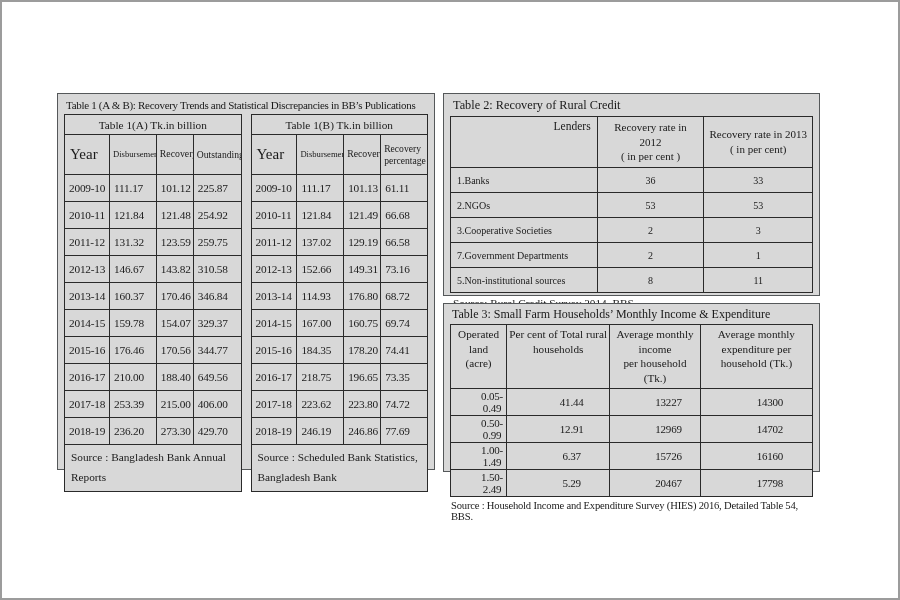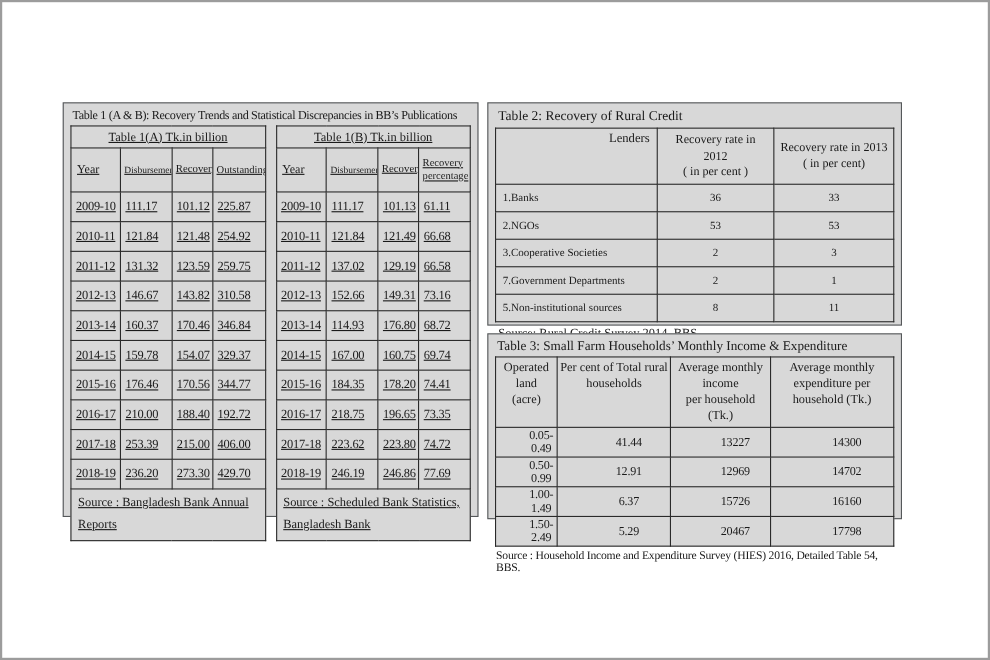--- a/index.html
+++ b/index.html
@@ -22,25 +22,25 @@
 
   .ptitle{font-size:12.3px;padding:4px 8px 3px 9px;}
   .t1title{font-size:11px;letter-spacing:-0.3px;padding:5px 4px 3px 8px;}
   .p3 .ptitle{font-size:12px;padding:3px 8px 2px 8px;}
 
   table{border-collapse:collapse;table-layout:fixed;background:var(--panel_bg,#d8d8d8);}
   th,td{border:1px solid var(--table_border,#2a2a2a);overflow:hidden;}
   th{font-weight:normal;}
 
   
-  .subwrap{display:flex;gap:9px;padding:0 6px;text-decoration:underline;}
+  .subwrap{display:flex;gap:9px;padding:0 6px;}
   .t1{width:calc((100% - 9px)/2);border:1.5px solid var(--table_border,#2a2a2a);}
   .t1 .cap th{height:19px;font-size:11.3px;text-align:center;padding:0 2px;}
   .t1 .hdr th{height:35px;text-align:left;vertical-align:middle;padding:2px 1px 2px 3px;white-space:pre-line;line-height:1.25;}
-  .t1 .hdr th:nth-child(1){font-size:11px;padding-left:5px;}
+  .t1 .hdr th:nth-child(1){font-size:15px;padding-left:5px;}
   .t1 .hdr th:nth-child(2){font-size:8.6px;}
   .t1 .hdr th:nth-child(3){font-size:9.8px;}
   .t1 .hdr th:nth-child(4){font-size:9.6px;}
   .t1 tbody td{height:24px;font-size:11.3px;padding-left:4px;letter-spacing:-0.2px;}
   .t1 .src{font-size:11.3px;padding:3px 5px 3px 6px;height:38px;line-height:1.75;vertical-align:top;}
 
   
   .t2{width:calc(100% - 12px);margin:0 6px;border:1.5px solid var(--table_border,#2a2a2a);}
   .t2 .hdr th{height:46px;font-size:11px;text-align:center;vertical-align:middle;white-space:pre-line;line-height:1.35;}
   .t2 .hdr th:first-child{text-align:right;vertical-align:top;padding:2px 6px;font-size:11.5px;}
@@ -121,21 +121,21 @@
             <tr>
               <td>2015-16</td>
               <td>176.46</td>
               <td>170.56</td>
               <td>344.77</td>
             </tr>
             <tr>
               <td>2016-17</td>
               <td>210.00</td>
               <td>188.40</td>
-              <td>192.72</td>
+              <td>649.56</td>
             </tr>
             <tr>
               <td>2017-18</td>
               <td>253.39</td>
               <td>215.00</td>
               <td>406.00</td>
             </tr>
             <tr>
               <td>2018-19</td>
               <td>236.20</td>

